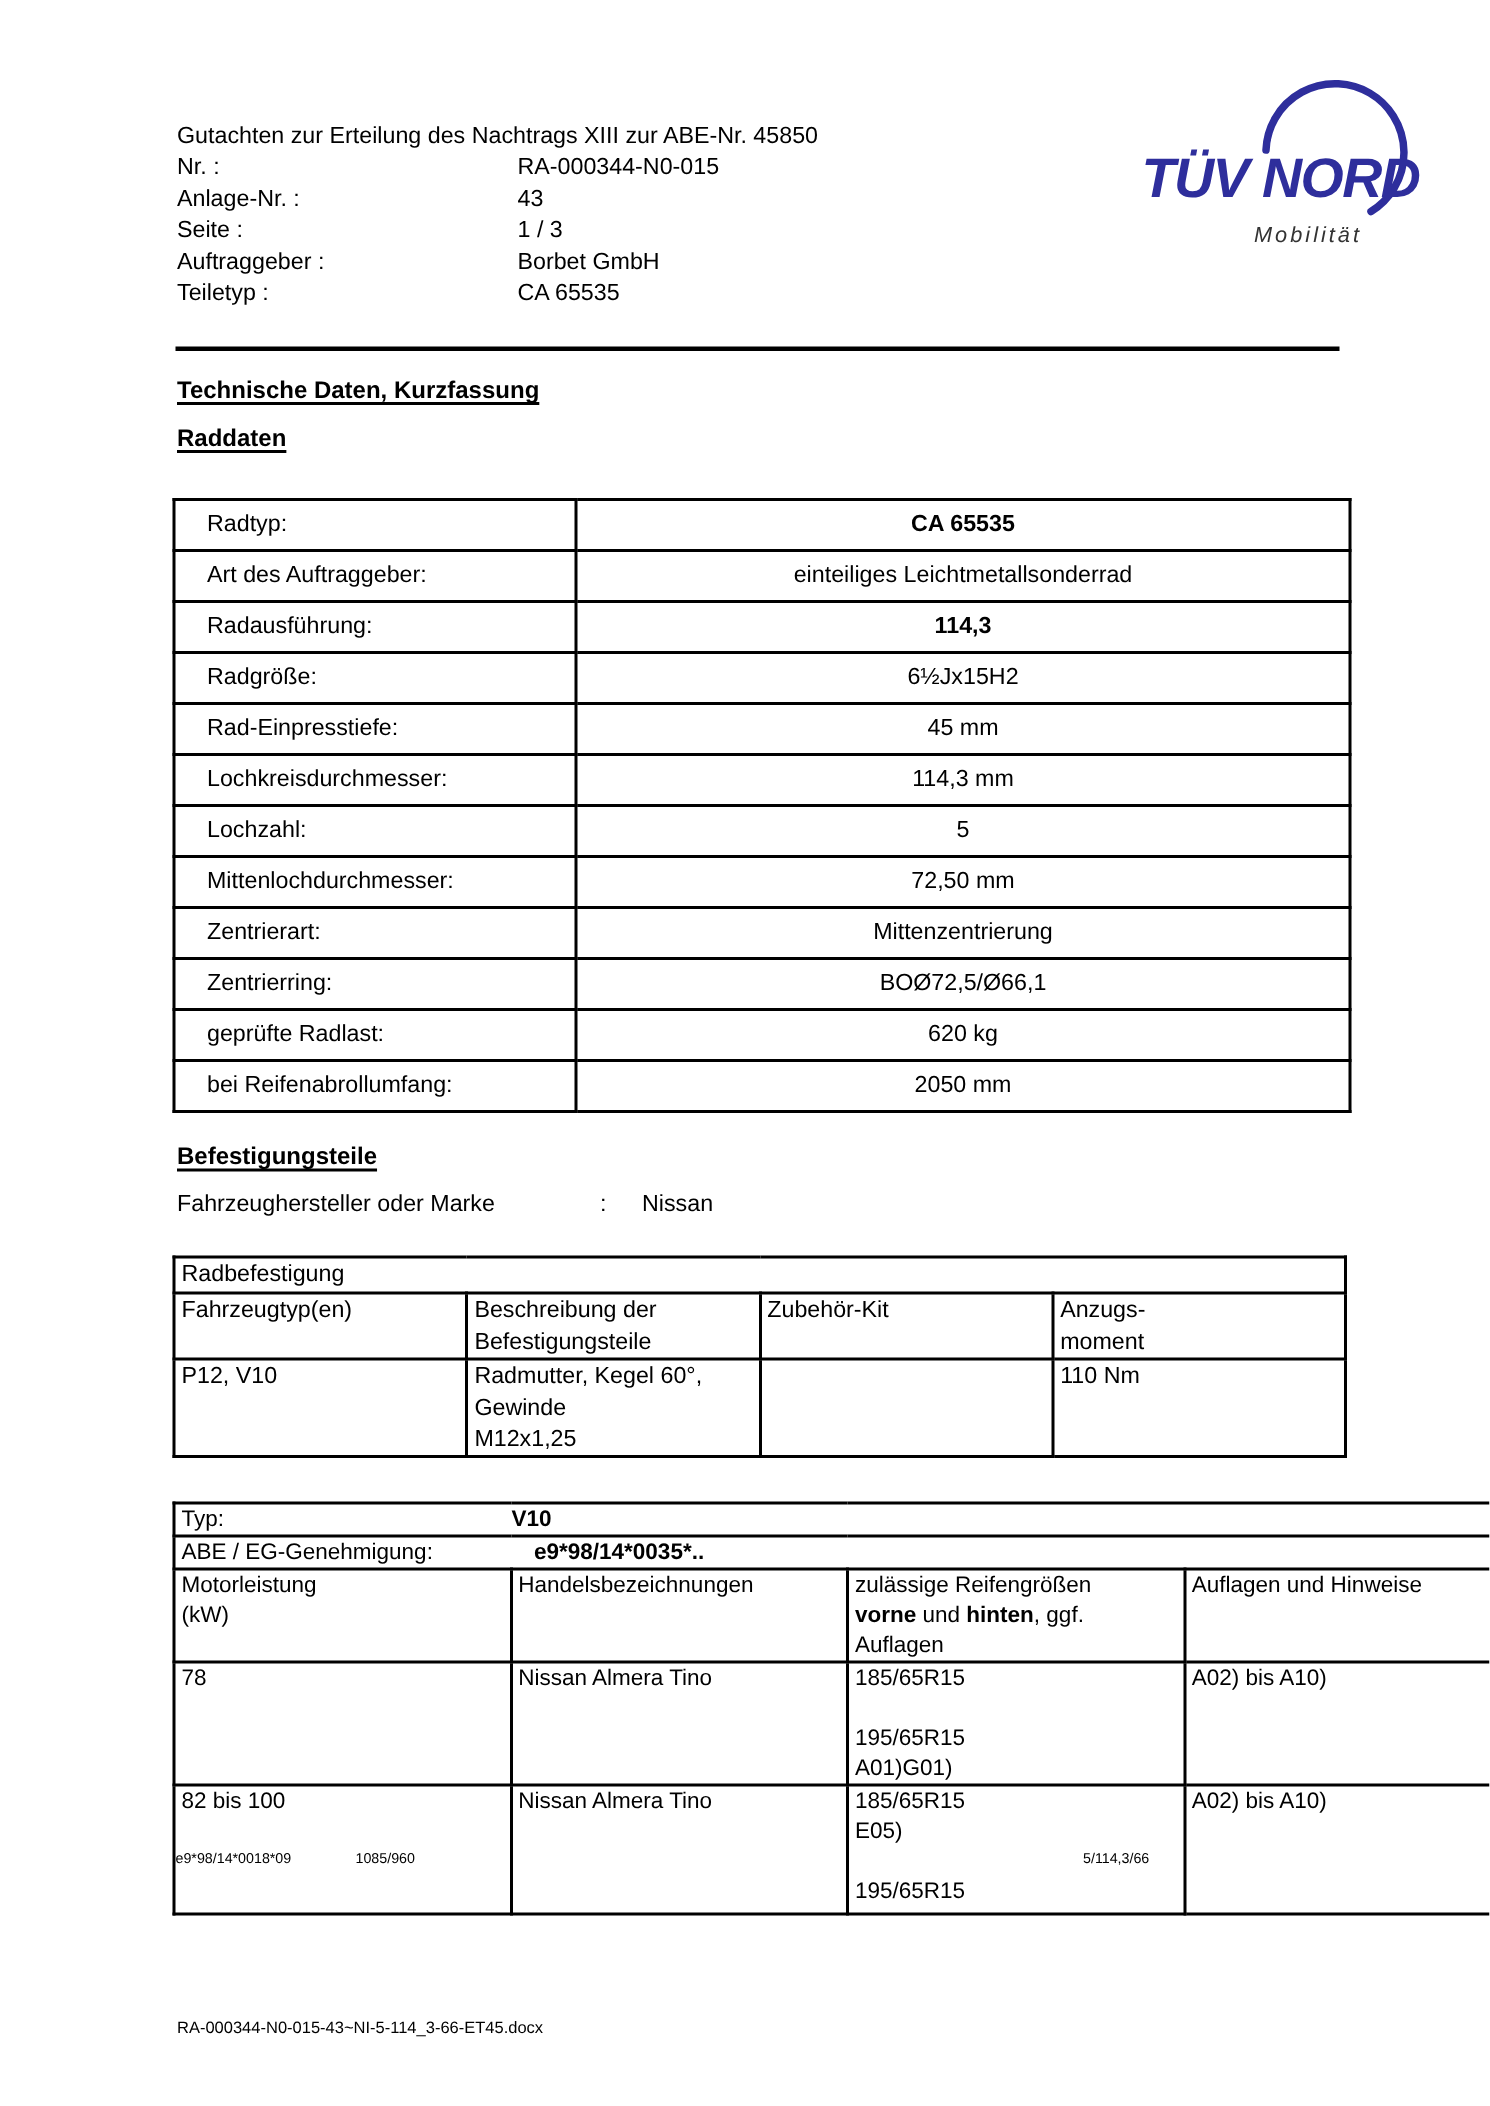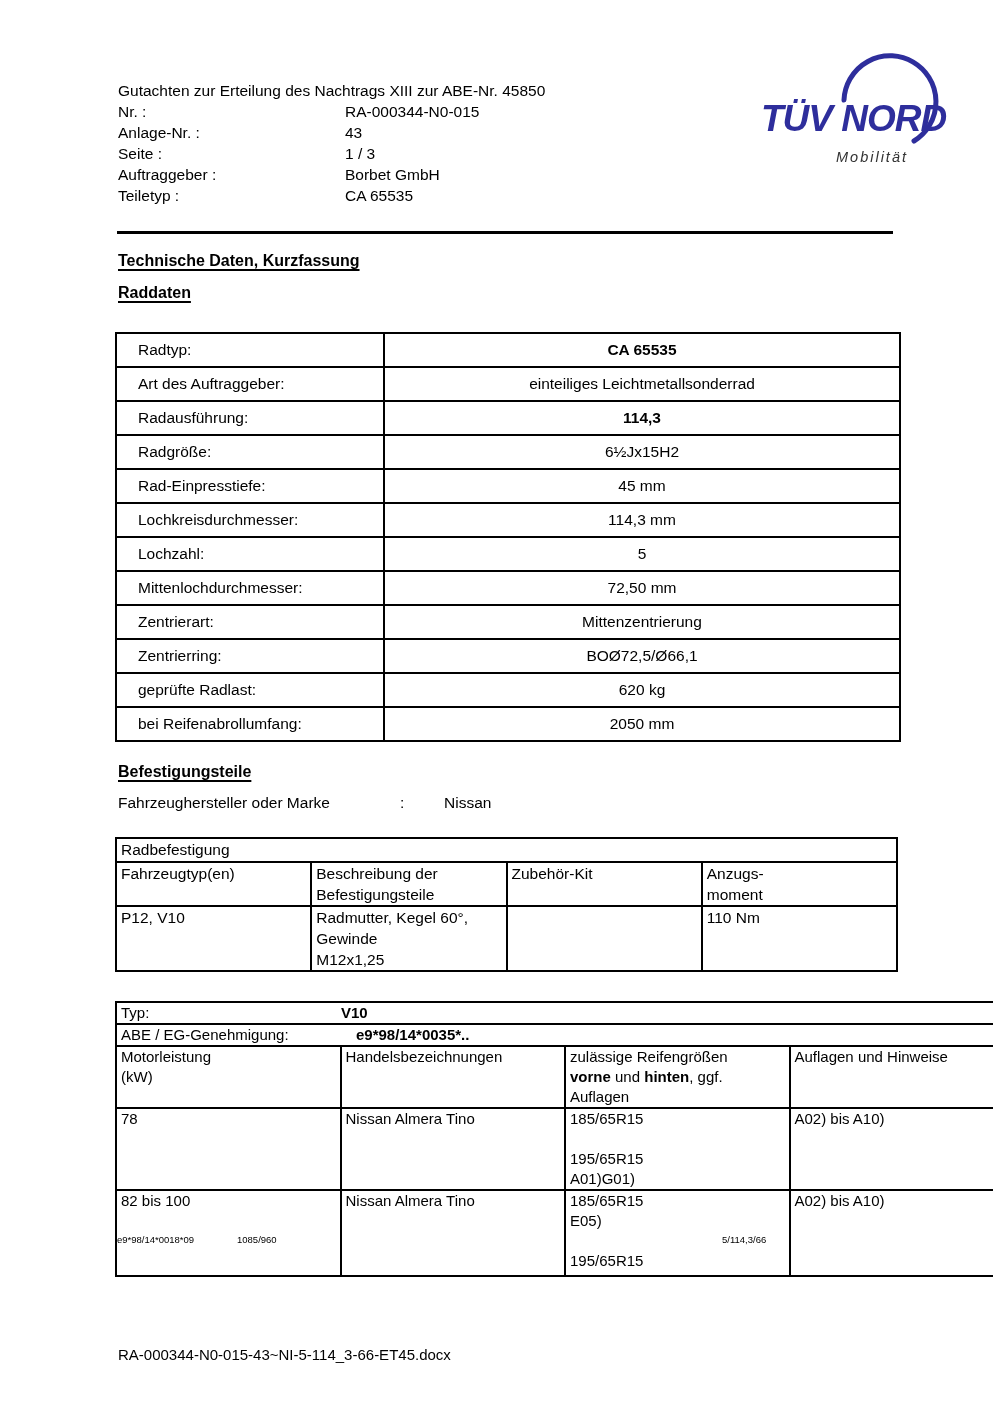--- a/index.html
+++ b/index.html
@@ -39,21 +39,21 @@
   .pre{white-space:pre-line;}
   .bold{font-weight:bold;}
   
   .t1{position:absolute;left:115px;top:332px;width:786px;font-size:15.5px;}
   .t1 td{height:30px;padding:1px 21px;}
   .t1 .lbl{width:224px;text-align:left;}
   .t1 .val{text-align:center;}
   
   .verw-line{position:absolute;left:118px;top:794px;font-size:15.5px;}
   .verw-line .sep{position:absolute;left:282px;}
-  .verw-line .man{position:absolute;left:326px;white-space:nowrap;}
+  .verw-line .man{position:absolute;left:310px;white-space:nowrap;}
   
   .t2{position:absolute;left:115px;top:837px;width:783px;font-size:15.5px;line-height:21px;}
   .t2 td{vertical-align:top;padding:0 4px;}
   .t2 .cap td{height:22px;}
   .t2 .hed td{height:42px;}
   .t2 .dat td{height:42px;}
   .t2 .c1{width:267px;}
   .t2 .c2{width:314px;}
   .t2 .c3{width:103px;margin-top:36px;}
   .t2 .c4{width:67px;}
@@ -69,21 +69,21 @@
   .t3 .c1{width:113px;}
   .t3 .c2{width:183px;}
   .t3 .c3{width:283px;}
   .t3 .c4{width:171px;}
   .t3 .sub{white-space:pre-wrap;}
   
   .fnotes{position:absolute;left:0;top:1234px;width:993px;font-size:9.5px;color:#000;}
   .fnotes .f1{position:absolute;left:117px;}
   .fnotes .f2{position:absolute;left:237px;}
   .fnotes .f3{position:absolute;left:722px;}
-  .docfooter{position:absolute;left:118px;top:1346px;font-size:15px;}
+  .docfooter{position:absolute;left:118px;top:1346px;font-size:11px;}
 </style>
 </head>
 <body>
 
 <div class="page">
 
   <div class="hdr">
     <div>Gutachten zur Erteilung des Nachtrags XIII zur ABE-Nr. 45850</div>
     <div class="hdr-fields">
       <div class="hdr-row">

